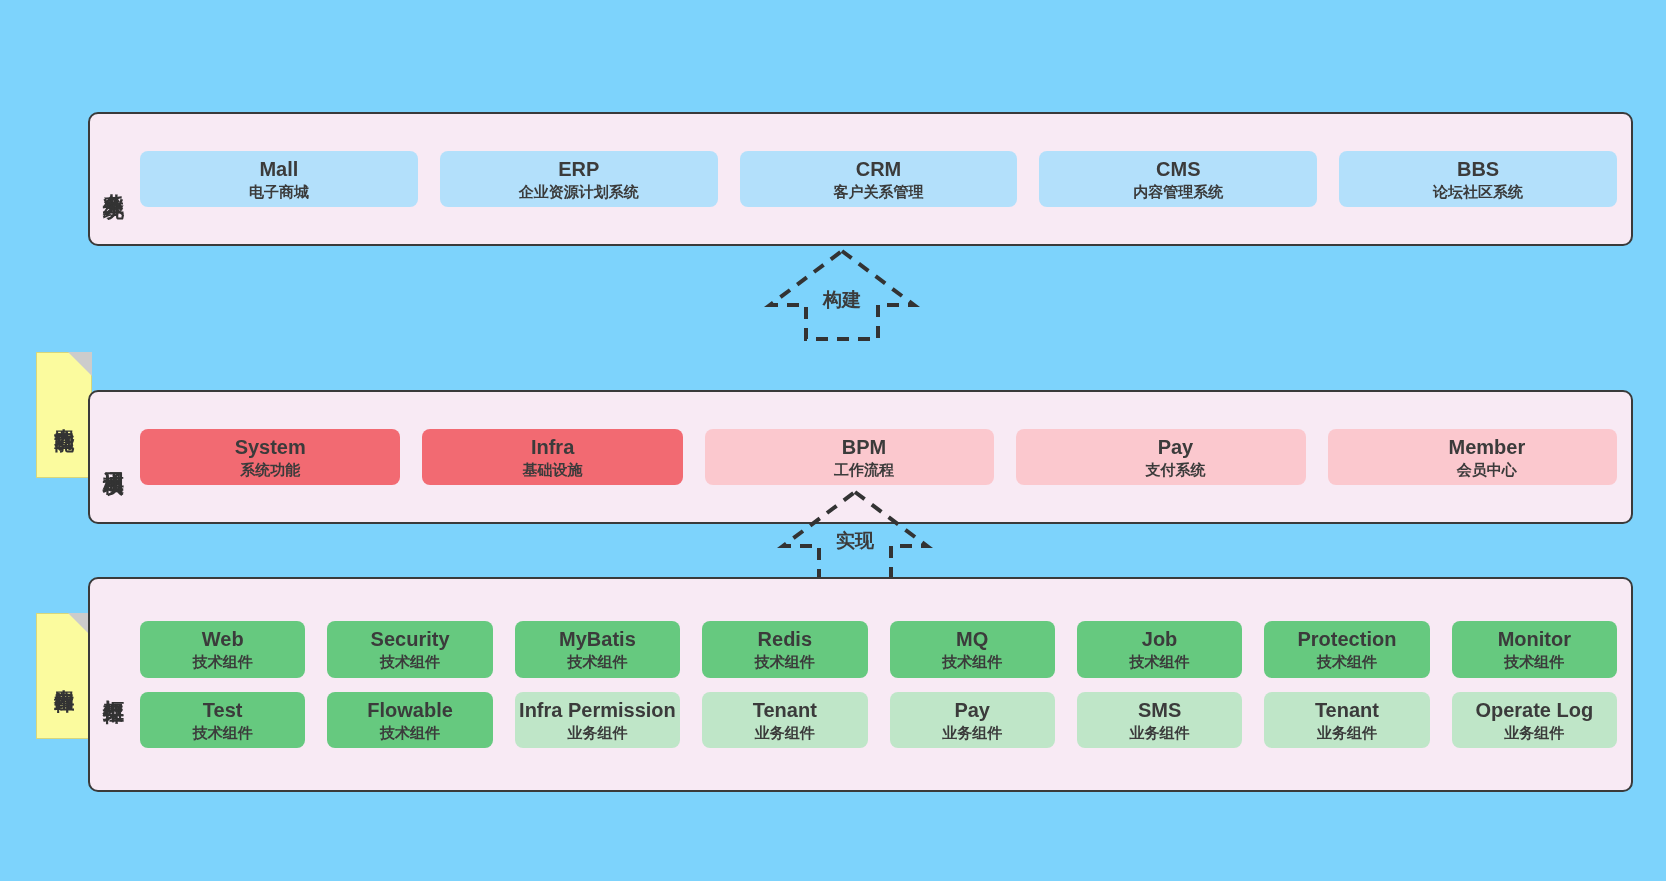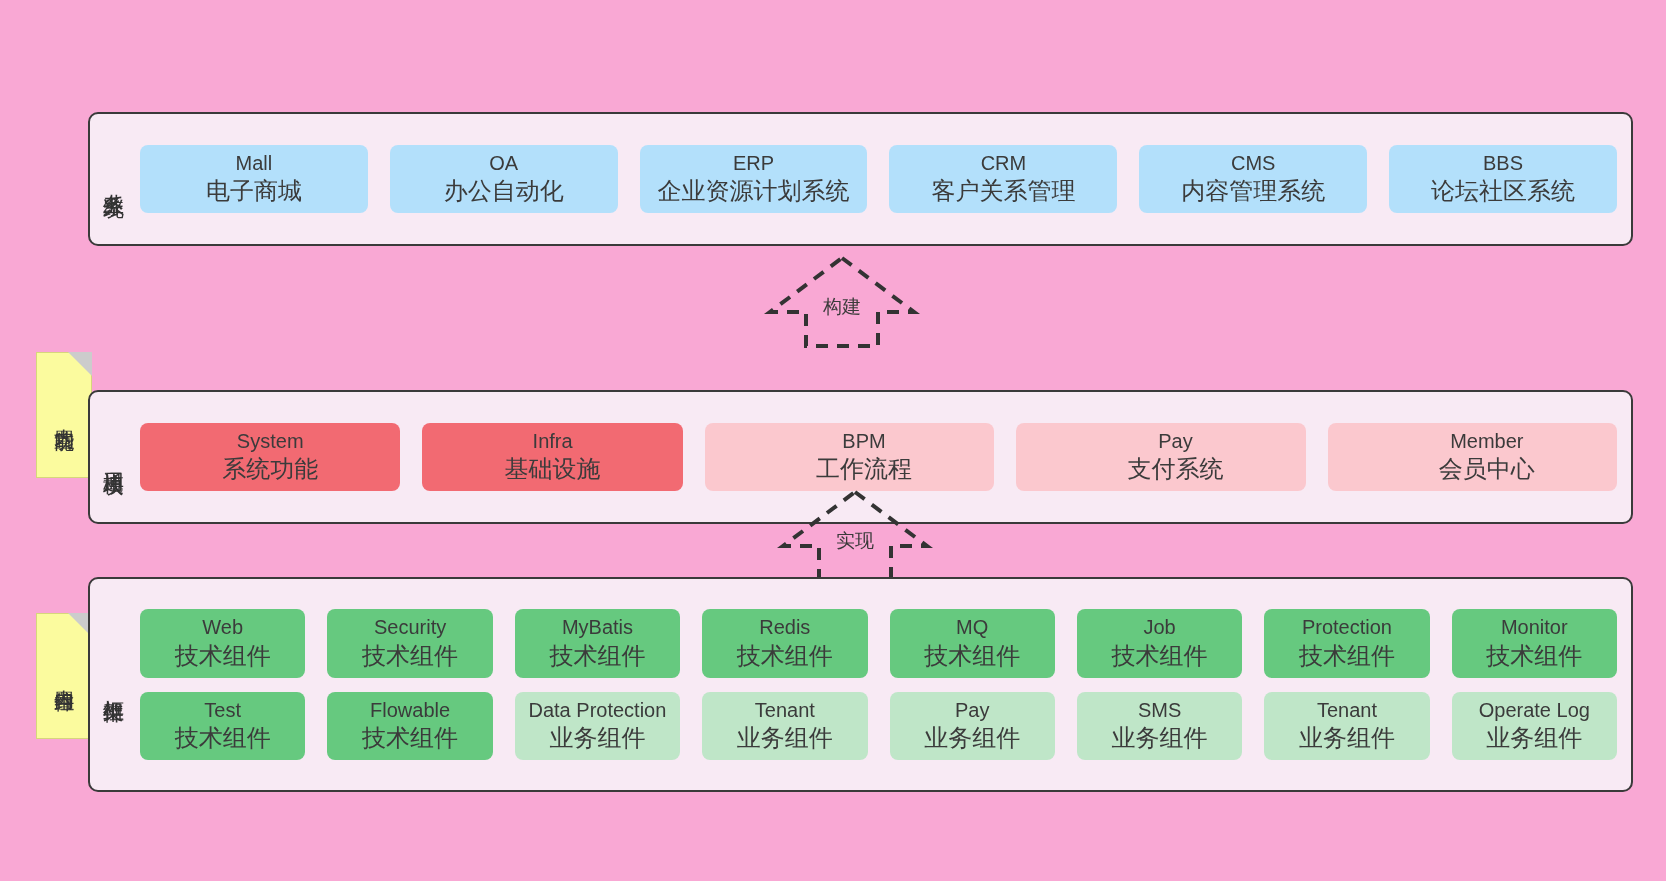--- a/index.html
+++ b/index.html
@@ -6,22 +6,23 @@
   * { box-sizing: border-box; }
   html, body {
     margin: 0; padding: 0;
     background: #f8f8f8;
     font-family: "Liberation Sans", "DejaVu Sans", sans-serif;
   }
   #canvas {
     position: relative;
     width: 1666px;
     height: 881px;
-    background: #f9a8d4;
+    background: #7dd3fc;
     overflow: hidden;
+    font-weight: bold;
   }
 
   
   .layer {
     position: absolute;
     background: #f8eaf4;
     border: 2px solid #3a3a3a;
     border-radius: 10px;
     display: flex;
     align-items: stretch;
@@ -61,21 +62,21 @@
     flex-direction: column;
     align-items: center;
     justify-content: center;
     text-align: center;
     color: #3b3b3b;
     line-height: 1.28;
     padding: 6px 4px;
     min-width: 0;
   }
   .card .en { font-size: 20px; }
-  .card .cn { font-size: 24px; }
+  .card .cn { font-size: 15px; }
 
   
   .c-blue       { background: #b3e0fb; }
   .c-red        { background: #f26a72; }
   .c-pink       { background: #fbc8ce; padding-left: 33px; }
   .c-green      { background: #66c97f; }
   .c-lightgreen { background: #bfe6c8; }
 
   
   #layer-business  { left: 88px;  top: 112px; width: 1545px; height: 134px; }
@@ -122,39 +123,35 @@
   .arrow svg { display: block; width: 160px; height: 96px; }
   .arrow .arrow-label {
     position: absolute;
     left: 0; right: 0;
     top: 40px;
     text-align: center;
     font-size: 19px;
     color: #3b3b3b;
     pointer-events: none;
   }
-  #arrow-build   { left: 762px; top: 254px; }
+  #arrow-build   { left: 762px; top: 247px; }
   #arrow-implement { left: 775px; top: 488px; }
 </style>
 </head>
 <body>
 
 <div id="canvas">
 
   <div class="layer" id="layer-business">
     <div class="layer-title">业务系统</div>
     <div class="layer-body">
       <div class="row">
         <div class="card c-blue">
           <span class="en">Mall</span>
           <span class="cn">电子商城</span>
-        </div>
-        <div class="card c-blue">
-          <span class="en">OA</span>
-          <span class="cn">办公自动化</span>
         </div>
         <div class="card c-blue">
           <span class="en">ERP</span>
           <span class="cn">企业资源计划系统</span>
         </div>
         <div class="card c-blue">
           <span class="en">CRM</span>
           <span class="cn">客户关系管理</span>
         </div>
         <div class="card c-blue">
@@ -259,21 +256,21 @@
       <div class="row">
         <div class="card c-green">
           <span class="en">Test</span>
           <span class="cn">技术组件</span>
         </div>
         <div class="card c-green">
           <span class="en">Flowable</span>
           <span class="cn">技术组件</span>
         </div>
         <div class="card c-lightgreen">
-          <span class="en">Data Protection</span>
+          <span class="en">Infra Permission</span>
           <span class="cn">业务组件</span>
         </div>
         <div class="card c-lightgreen">
           <span class="en">Tenant</span>
           <span class="cn">业务组件</span>
         </div>
         <div class="card c-lightgreen">
           <span class="en">Pay</span>
           <span class="cn">业务组件</span>
         </div>

